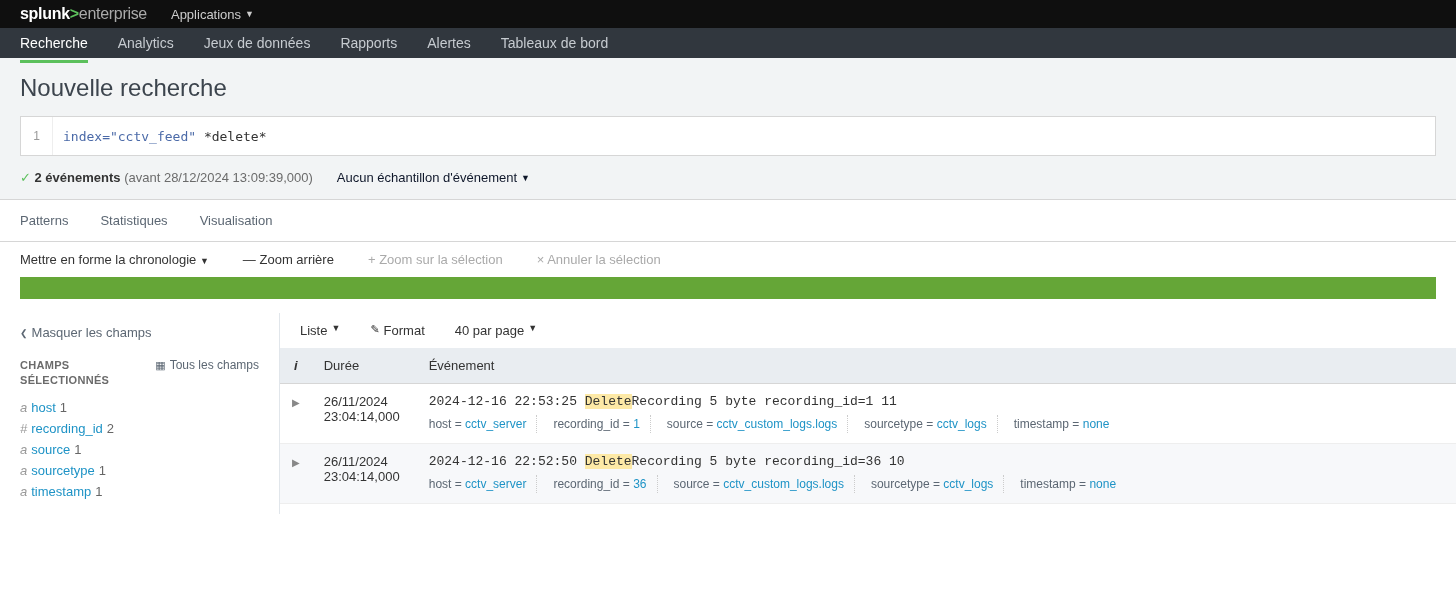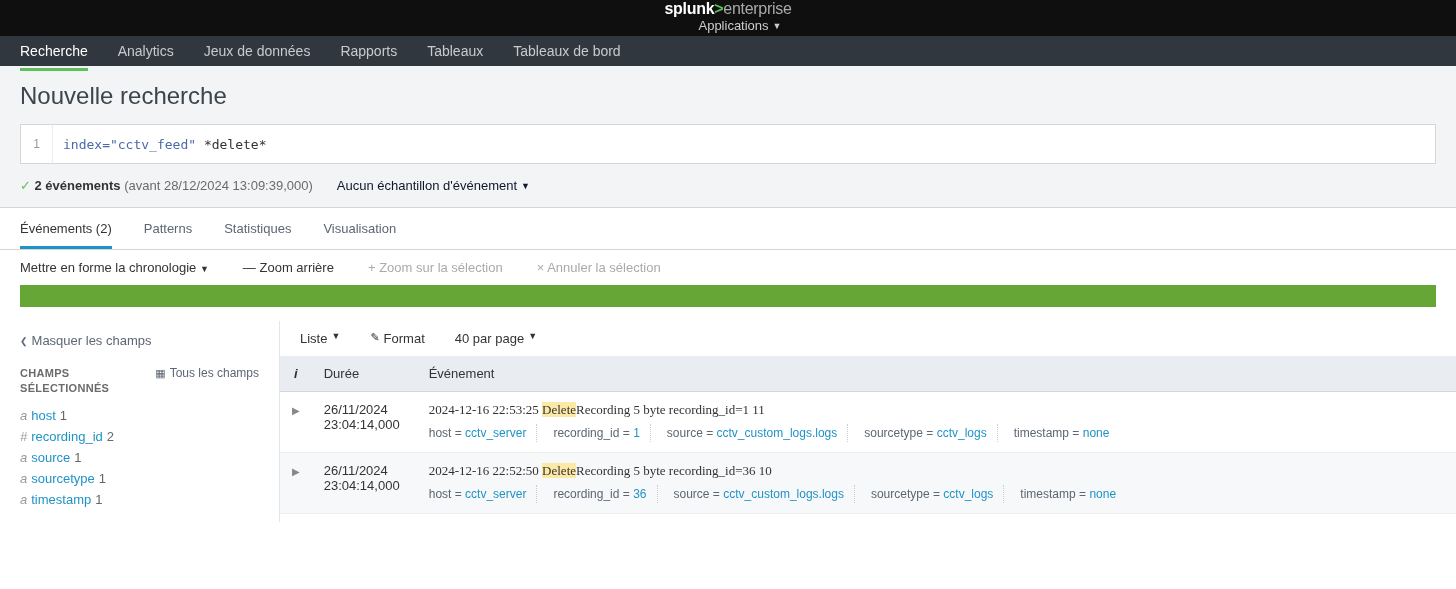--- a/index.html
+++ b/index.html
@@ -1,17 +1,17 @@
 <!DOCTYPE html>
 <html><head>
 <meta charset="utf-8">
 <style>
   * { box-sizing: border-box; margin: 0; padding: 0; }
   body { font-family: "Helvetica Neue", Arial, sans-serif; font-size: 13px; color: #333; background: #fff; width: 1456px; }
-  .top-bar { background: #0f0f0f; height: 36px; display: flex; align-items: center; padding: 0 20px; color: #ccc; flex-direction: column; }
+  .top-bar { background: #0f0f0f; height: 28px; display: flex; align-items: center; padding: 8px 20px; color: #ccc; }
   .logo { font-weight: 600; font-size: 16px; letter-spacing: -0.3px; }
   .logo .splunk { color: #fff; }
   .logo .gt { color: #5cc05c; }
   .logo .ent { color: #aaa; font-weight: 400; }
   .app-menu { margin-left: 24px; color: #ccc; font-size: 13px; display: flex; align-items: center; gap: 4px; }
   .nav-bar { background: #31373e; height: 30px; display: flex; align-items: center; padding: 0 20px; gap: 30px; }
   .nav-item { color: #c6cbd0; font-size: 14px; padding: 12px 0; cursor: pointer; }
   .nav-item.active { color: #fff; border-bottom: 3px solid #5cc05c; padding-bottom: 9px; }
   .page { background: #f2f4f5; padding: 16px 20px 0; }
   .page-title { font-size: 24px; font-weight: 400; color: #3c444d; margin-bottom: 14px; }
@@ -45,21 +45,21 @@
   .view-ctrl > div { display: flex; gap: 4px; }
   .evt-table { width: 100%; border-collapse: collapse; }
   .evt-table thead th { background: #e9edf1; text-align: left; font-weight: 400; color: #333; padding: 10px 12px; font-size: 13px; border-bottom: 1px solid #d6d6d6; }
   .evt-table th.i-col { width: 28px; text-align: center; font-style: italic; font-weight: 700; }
   .evt-table th.t-col { width: 105px; }
   .evt-row td { padding: 10px 12px; vertical-align: top; border-bottom: 1px solid #eee; font-size: 13px; }
   .evt-row.odd { background: #f7f8fa; }
   .exp { color: #888; cursor: pointer; font-size: 10px; }
   .evt-time { color: #333; }
   .evt-time .date { display: block; }
-  .evt-raw { font-family: Liberation Serif, serif; color: #333; margin-bottom: 6px; }
+  .evt-raw { font-family: Liberation Mono, monospace; color: #333; margin-bottom: 6px; }
   .hl { background: #fde9a6; }
   .evt-tags { display: flex; flex-wrap: wrap; gap: 8px; }
   .tag { color: #5c6773; font-size: 12px; padding: 2px 10px 2px 0; margin-right: 8px; border-right: 1px dotted #ccc; }
   .tag:last-child { border-right: none; }
   .tag .k { color: #5c6773; }
   .tag .v { color: #1e93c6; }
   .caret { font-size: 9px; }
   .pencil { font-size: 11px; }
   .grid-icon { font-size: 11px; }
 </style>
@@ -74,21 +74,21 @@
     <span>Applications</span>
       <span class="caret">▼</span>
   </span>
 </div>
 
 <div class="nav-bar">
   <span class="nav-item active">Recherche</span>
   <span class="nav-item">Analytics</span>
   <span class="nav-item">Jeux de données</span>
   <span class="nav-item">Rapports</span>
-  <span class="nav-item">Tableaux</span>
+  <span class="nav-item">Alertes</span>
   <span class="nav-item">Tableaux de bord</span>
 </div>
 
 <div class="page">
   <h1 class="page-title">Nouvelle recherche</h1>
   <div class="search-box">
     <div class="line-gutter">1</div>
     <div class="search-input">
       <span class="attr">index="cctv_feed"</span><span> *delete*</span>
     </div>
@@ -100,21 +100,20 @@
       <span class="evt-range">(avant 28/12/2024 13:09:39,000)</span>
     </span>
     <span class="sample-dd">
       <span>Aucun échantillon d'événement</span>
         <span class="caret">▼</span>
     </span>
   </div>
 </div>
 
 <div class="tabs">
-  <span class="tab active">Événements (2)</span>
   <span class="tab">Patterns</span>
   <span class="tab">Statistiques</span>
   <span class="tab">Visualisation</span>
 </div>
 
 <div class="timeline-ctrl">
   <span>
     <span>Mettre en forme la chronologie</span> <span class="caret">▼</span>
   </span>
   <span>— <span>Zoom arrière</span></span>

